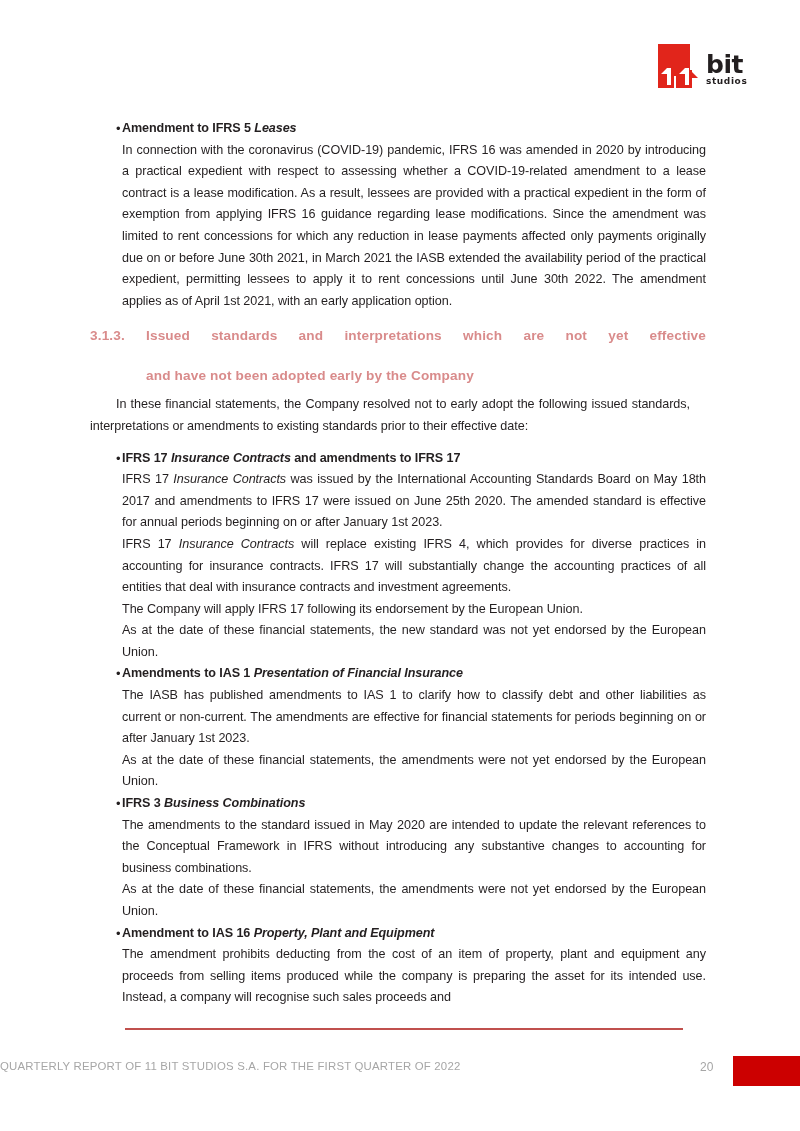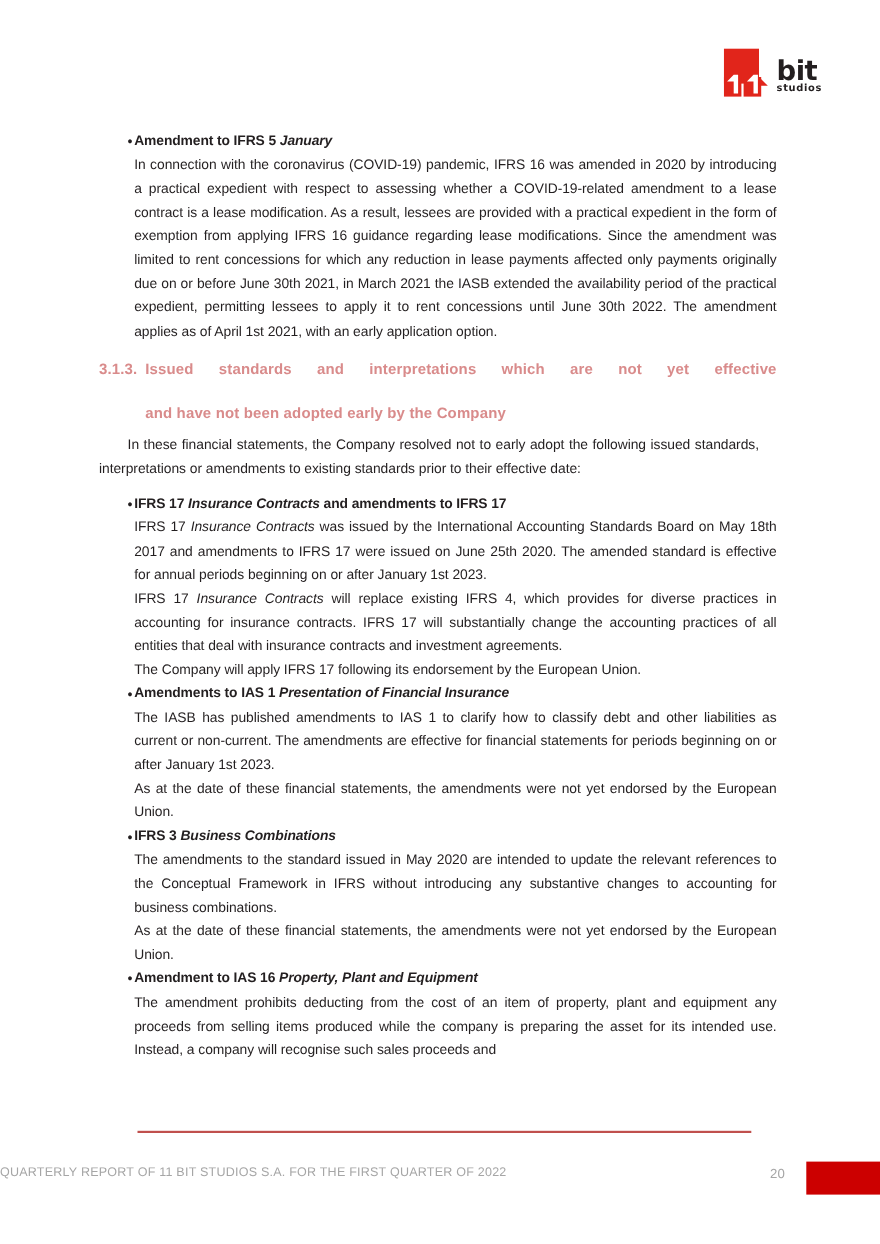--- a/index.html
+++ b/index.html
@@ -132,20 +132,21 @@
     line-height: 20px;
     letter-spacing: 0.15px;
   }
   .sec-num {
     min-width: 42px;
     width: 42px;
   }
   .sec-title {
     flex: 1;
     text-align: justify;
+    margin-left: 14px;
   }
   .sec-title .l1 { display: block; text-align: justify; }
   .sec-title .l1::after { content: ""; display: inline-block; width: 100%; }
   .sec-title .l2 { display: block; }
 
   .intro {
     margin: 0 16px 0 -4px;
     font-size: 12.6px;
     line-height: 21.6px;
     text-align: justify;
@@ -211,21 +212,21 @@
       <div class="logo-sub">studios</div>
     </div>
   </div>
 
   <div class="content">
 
     <div class="bullet-block">
       <div class="bullet-dot">•</div>
       <div class="bullet-body">
         <div class="b-head">
-          <span>Amendment to IFRS 5 </span><i>January</i>
+          <span>Amendment to IFRS 5 </span><i>Leases</i>
         </div>
         <p class="just">In connection with the coronavirus (COVID-19) pandemic, IFRS 16 was amended in 2020 by introducing a practical expedient with respect to assessing whether a COVID-19-related amendment to a lease contract is a lease modification. As a result, lessees are provided with a practical expedient in the form of exemption from applying IFRS 16 guidance regarding lease modifications. Since the amendment was limited to rent concessions for which any reduction in lease payments affected only payments originally due on or before June 30th 2021, in March 2021 the IASB extended the availability period of the practical expedient, permitting lessees to apply it to rent concessions until June 30th 2022. The amendment applies as of April 1st 2021, with an early application option.</p>
       </div>
     </div>
 
     <div class="sec-head">
       <div class="sec-num">3.1.3.</div>
       <div class="sec-title">
         <span class="l1">Issued standards and interpretations which are not yet effective</span>
         <span class="l2">and have not been adopted early by the Company</span>
@@ -238,20 +239,21 @@
 
     <div class="bullet-block">
       <div class="bullet-dot">•</div>
       <div class="bullet-body">
         <div class="b-head">
           <span>IFRS 17 </span><i>Insurance Contracts</i><span> and amendments to IFRS 17</span>
         </div>
         <p class="just"><span>IFRS 17 </span><i>Insurance Contracts</i><span> was issued by the International Accounting Standards Board on May 18th 2017 and amendments to IFRS 17 were issued on June 25th 2020. The amended standard is effective for annual periods beginning on or after January 1st 2023.</span></p>
         <p class="just"><span>IFRS 17 </span><i>Insurance Contracts</i><span> will replace existing IFRS 4, which provides for diverse practices in accounting for insurance contracts. IFRS 17 will substantially change the accounting practices of all entities that deal with insurance contracts and investment agreements.</span></p>
         <p class="noj">The Company will apply IFRS 17 following its endorsement by the European Union.</p>
+        <p class="just">As at the date of these financial statements, the new standard was not yet endorsed by the European Union.</p>
       </div>
     </div>
 
     <div class="bullet-block">
       <div class="bullet-dot">•</div>
       <div class="bullet-body">
         <div class="b-head">
           <span>Amendments to IAS 1 </span><i>Presentation of Financial Insurance</i>
         </div>
         <p class="just">The IASB has published amendments to IAS 1 to clarify how to classify debt and other liabilities as current or non-current. The amendments are effective for financial statements for periods beginning on or after January 1st 2023.</p>

